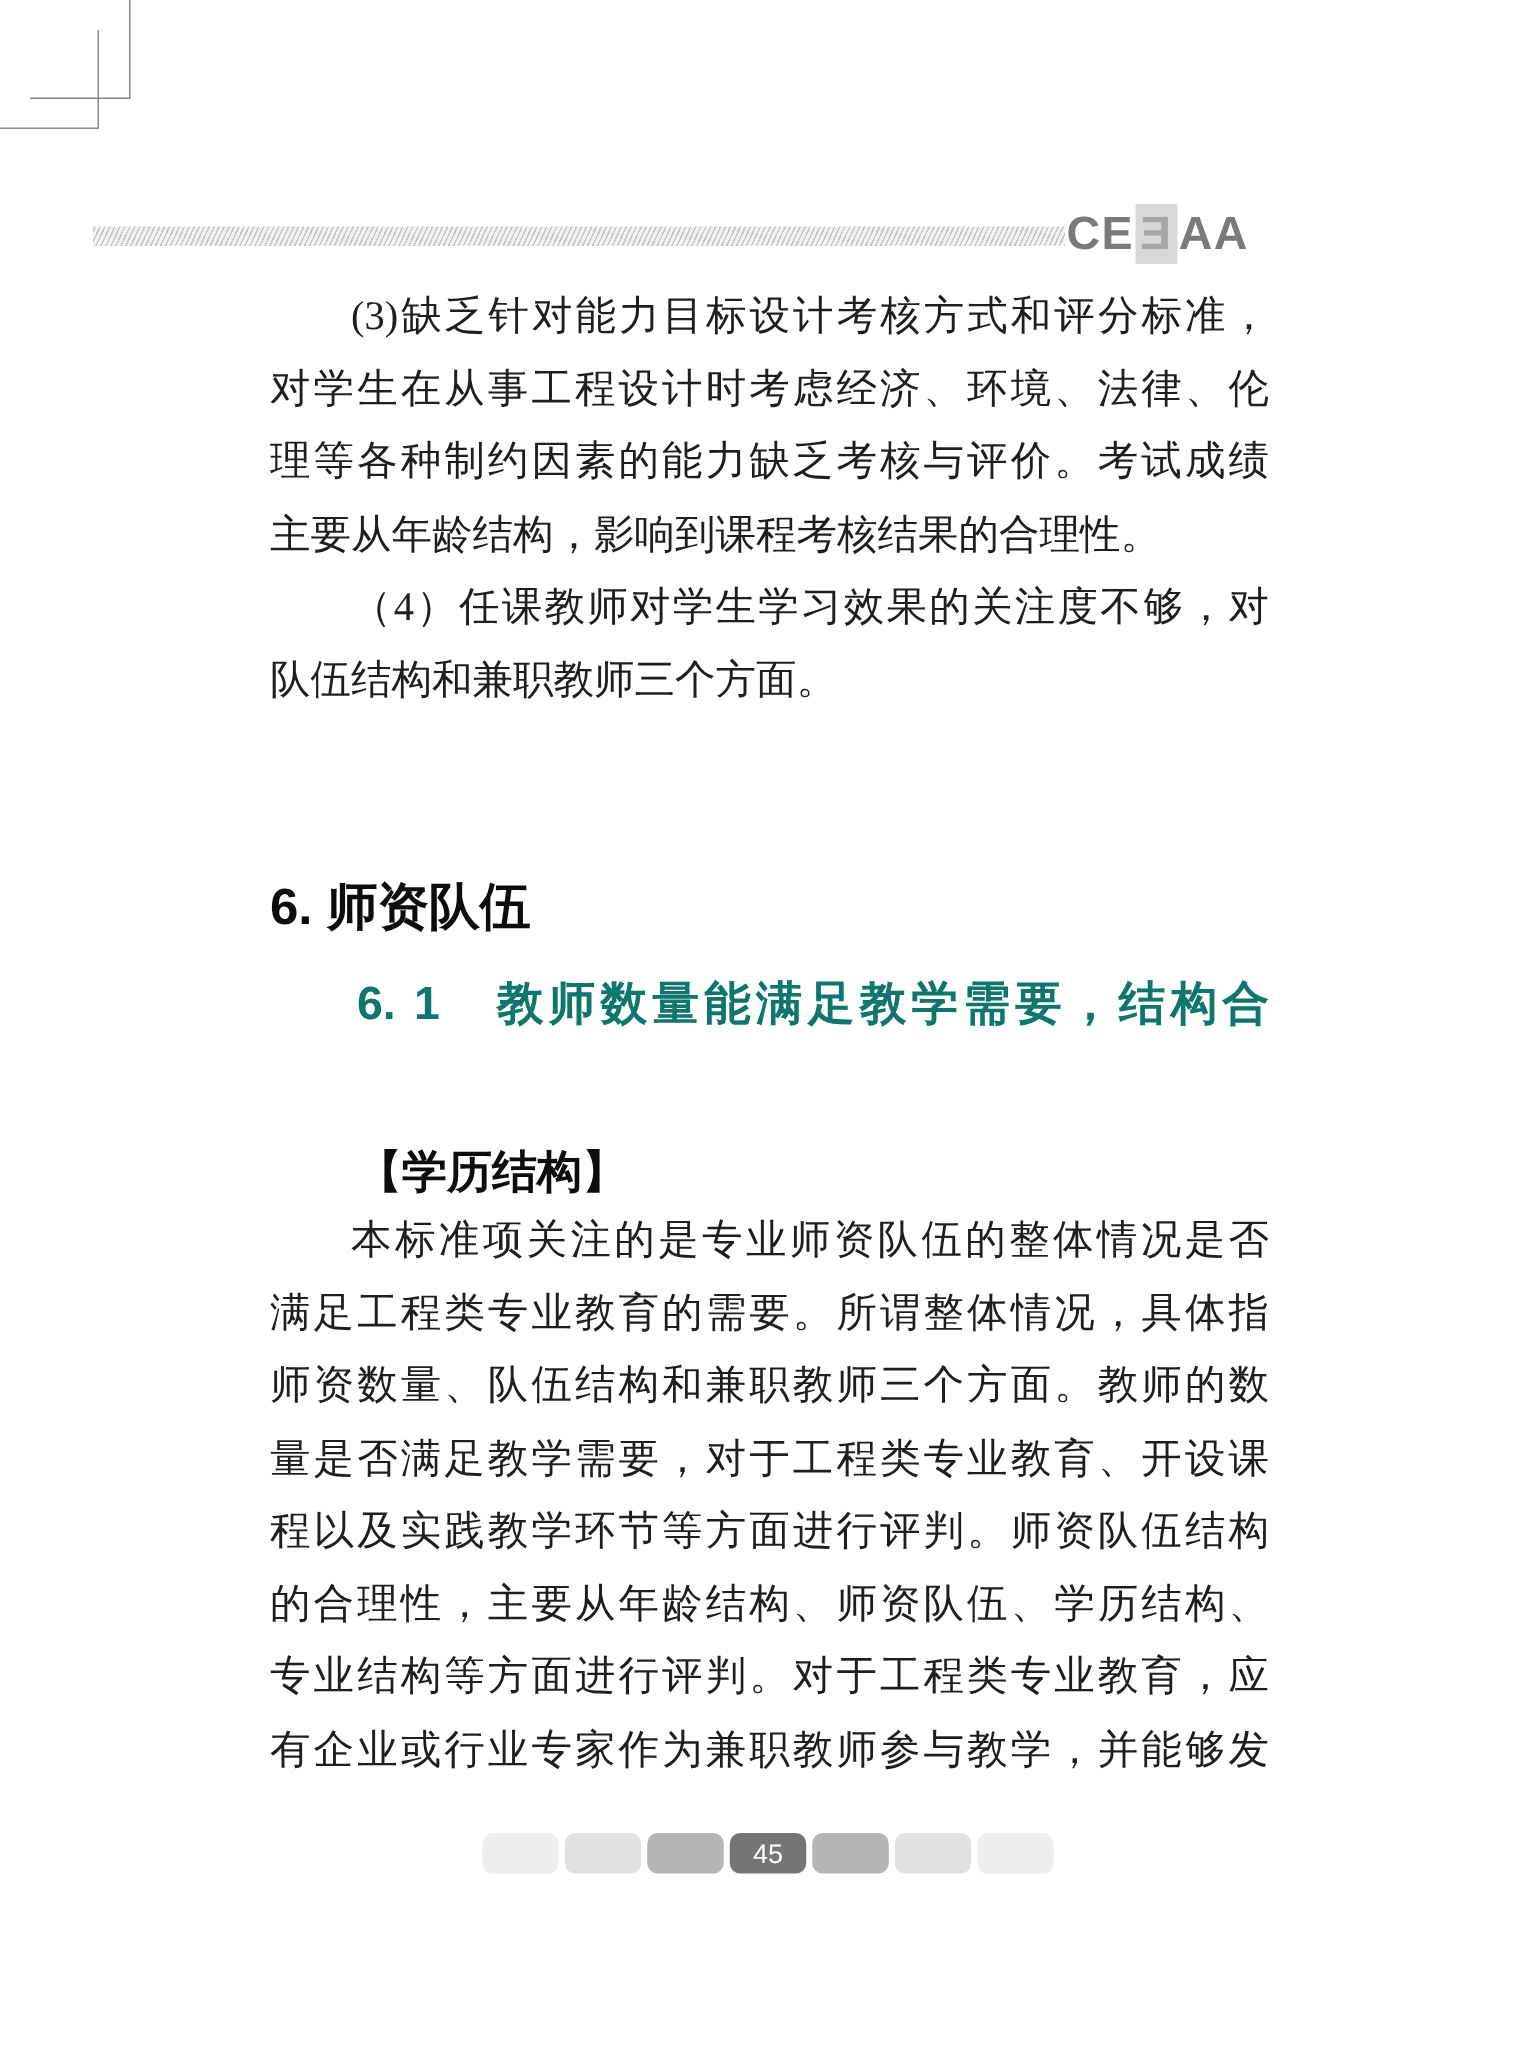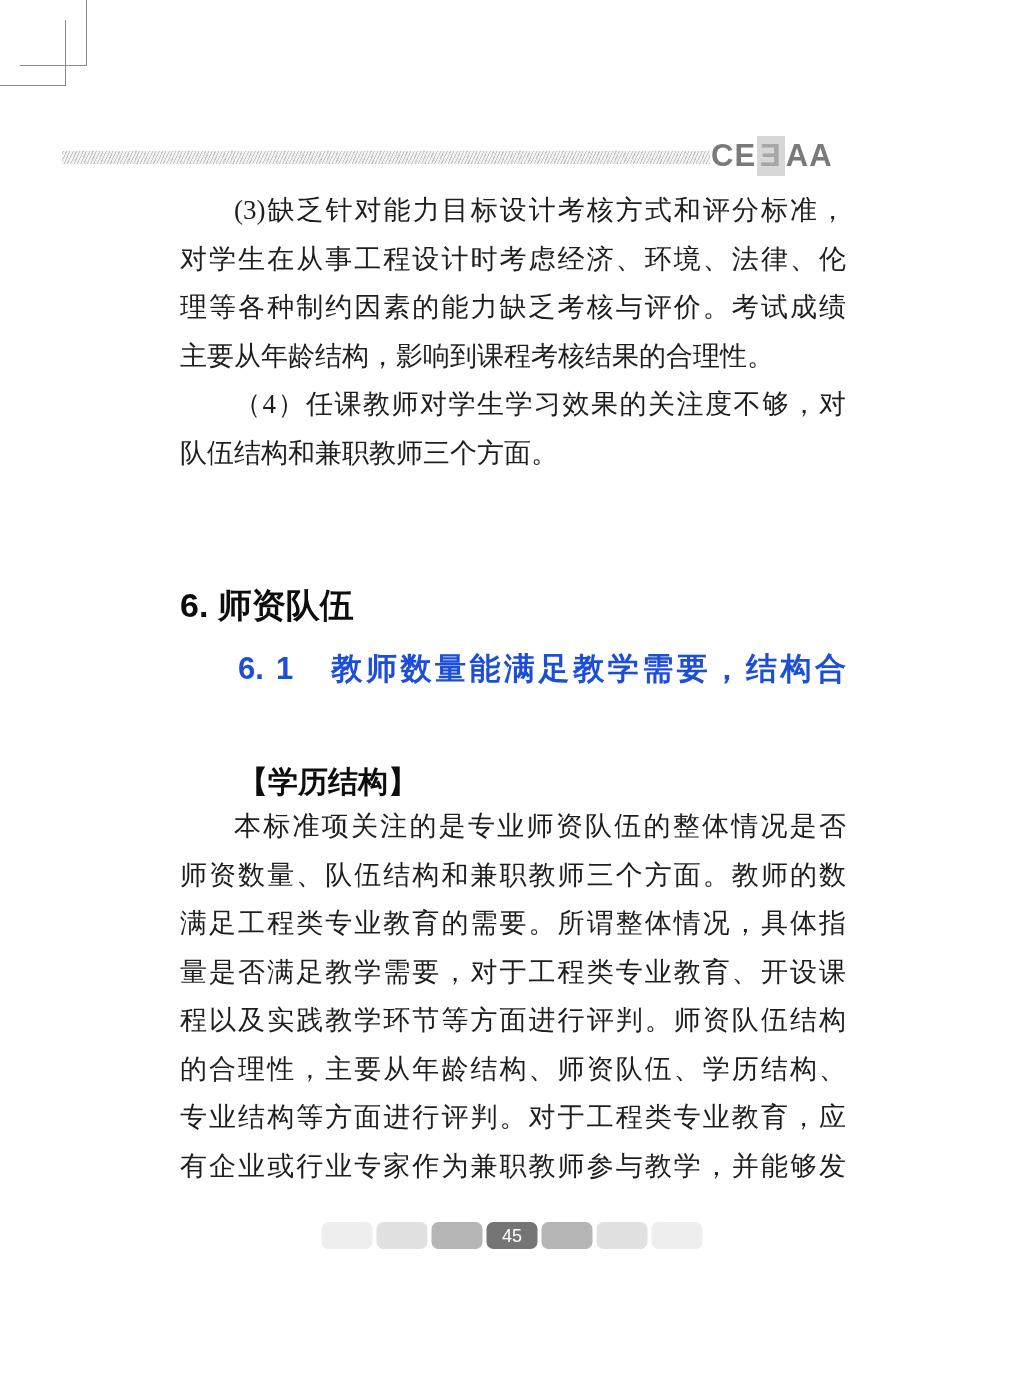--- a/index.html
+++ b/index.html
@@ -31,21 +31,21 @@
   .jline{text-align:justify;text-align-last:justify;text-justify:inter-character;}
   .lline{text-align:left;text-align-last:left;}
   .indent1{padding-left:54px;}
   .p34{top:186px;font-size:27px;line-height:48.5px;}
   .h6{
     top:549px;font-family:"Liberation Sans","DejaVu Sans",sans-serif;
     font-weight:700;font-size:34px;color:#0d0d0d;line-height:41px;margin-top:36px;
   }
   .h61{
     top:643px;font-family:"Liberation Sans","DejaVu Sans",sans-serif;
-    font-weight:700;font-size:31px;color:#1d4ed8;line-height:52px;
+    font-weight:700;font-size:31px;color:#0f766e;line-height:52px;
   }
   .h61 .indent1{padding-left:58px;}
   .label{
     top:762px;font-family:"Liberation Sans","DejaVu Sans",sans-serif;
     font-weight:700;font-size:30px;color:#0d0d0d;line-height:40px;padding-left:58px;
   }
   .pbody{top:802px;font-size:27px;line-height:48.5px;}
   
   .pager{
     position:absolute;top:1222px;left:50%;transform:translateX(-50%);
@@ -94,22 +94,22 @@
 <div class="col h61">
   <div class="jline indent1">6. 1　教师数量能满足教学需要，结构合</div>
 </div>
 
 <div class="col label">
   <span>【学历结构】</span>
 </div>
 
 <div class="col pbody">
   <div class="jline indent1">本标准项关注的是专业师资队伍的整体情况是否</div>
+  <div class="jline">满足工程类专业教育的需要。所谓整体情况，具体指</div>
   <div class="jline">师资数量、队伍结构和兼职教师三个方面。教师的数</div>
-  <div class="jline">满足工程类专业教育的需要。所谓整体情况，具体指</div>
   <div class="jline">量是否满足教学需要，对于工程类专业教育、开设课</div>
   <div class="jline">程以及实践教学环节等方面进行评判。师资队伍结构</div>
   <div class="jline">的合理性，主要从年龄结构、师资队伍、学历结构、</div>
   <div class="jline">专业结构等方面进行评判。对于工程类专业教育，应</div>
   <div class="jline">有企业或行业专家作为兼职教师参与教学，并能够发</div>
 </div>
 
 <div class="pager">
   <div class="sq" style="background-color: rgb(238, 238, 238);"></div>
   <div class="sq" style="background-color: rgb(225, 225, 225);"></div>

